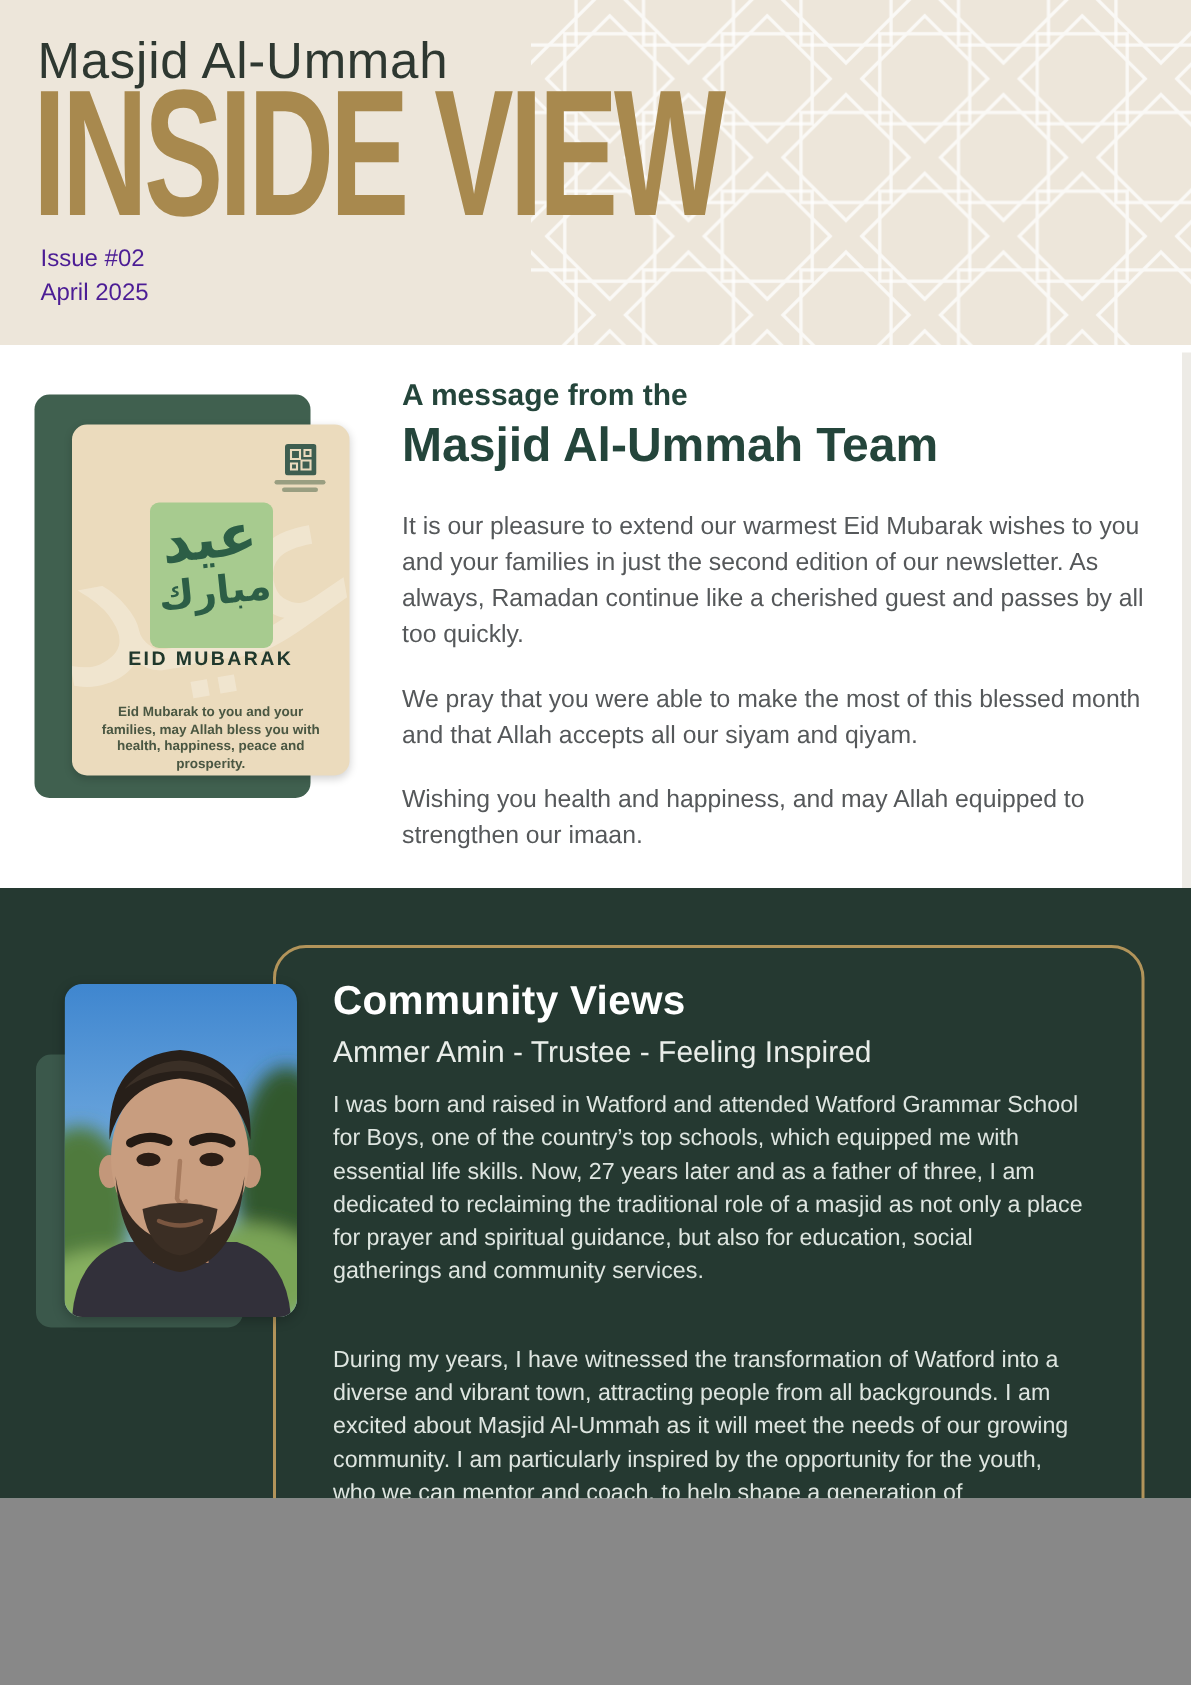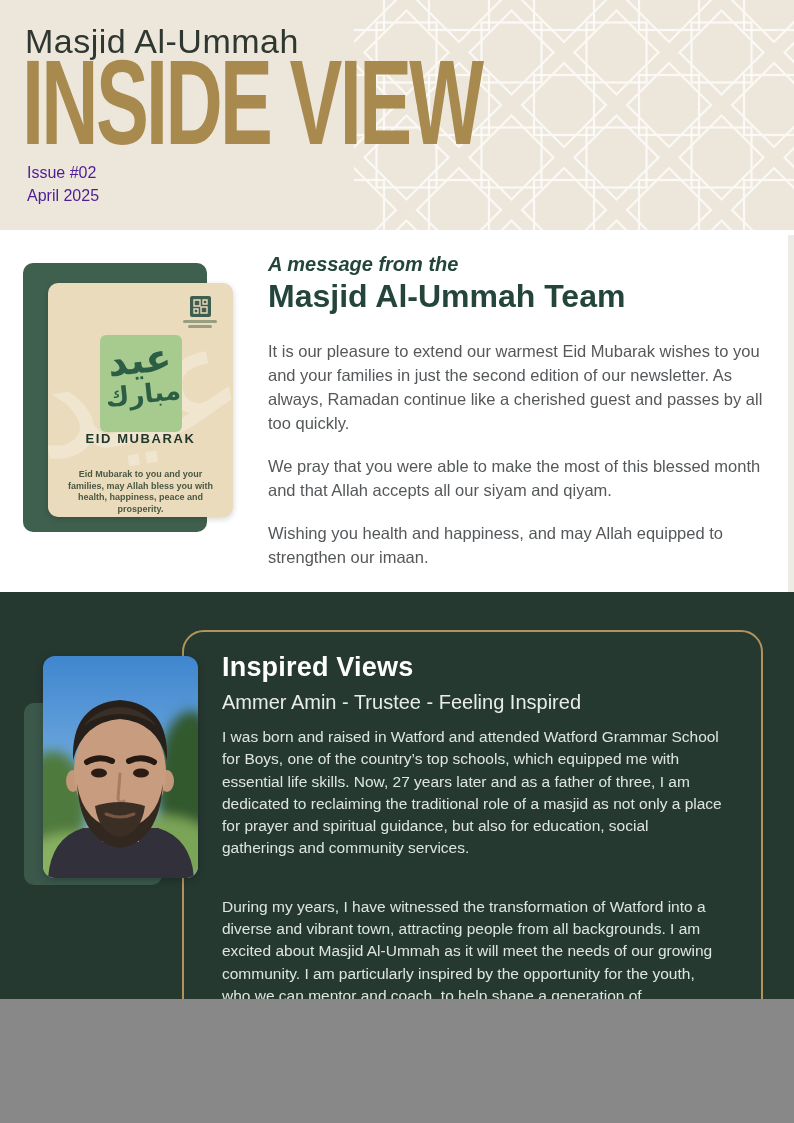--- a/index.html
+++ b/index.html
@@ -41,21 +41,21 @@
   .calligraphy{position:absolute;left:-14px;top:6px;width:110px;text-align:center;transform:rotate(-6deg);
     color:var(--calligraphy);line-height:1;}
   .calligraphy .c1{display:block;font-size:38px;font-weight:700;}
   .calligraphy .c2{display:block;font-size:26px;font-weight:700;margin-top:2px;}
   .eid-title{position:absolute;left:0;top:148px;width:185px;text-align:center;font-size:13px;font-weight:800;
     letter-spacing:1.6px;color:var(--eid-ink);}
   .eid-text{position:absolute;left:13px;top:186px;width:159px;text-align:center;font-size:9px;line-height:11.5px;
     font-weight:600;color:var(--eid-small);}
 
   .message-block{position:absolute;left:268px;top:23px;width:508px;}
-  .msg-h-small{font-size:20px;font-weight:700;color:var(--heading-green);font-style:italic;}
+  .msg-h-small{font-size:20px;font-weight:700;color:var(--heading-green);}
   .msg-h-big{font-size:32px;font-weight:700;color:var(--heading-green);margin-top:2px;}
   .message-block p{margin-top:19px;font-size:16.5px;line-height:24px;color:var(--body-gray);}
   .message-block p:first-of-type{margin-top:24px;}
 
   
   .community-section{position:absolute;left:0;top:592px;width:794px;height:531px;background:var(--deep-green);}
   .photo-back{position:absolute;left:24px;top:111px;width:138px;height:182px;background:var(--photo-back);border-radius:10px;}
   .community-card{position:absolute;left:182px;top:38px;width:581px;height:462px;border:2px solid var(--border-gold);
     border-radius:22px;padding:20px 36px 0 38px;}
   .comm-heading{font-size:27px;font-weight:800;color:#fff;letter-spacing:.2px;}
@@ -133,21 +133,21 @@
       <p>It is our pleasure to extend our warmest Eid Mubarak wishes to you and your families in just the second edition of our newsletter. As always, Ramadan continue like a cherished guest and passes by all too quickly.</p>
       <p>We pray that you were able to make the most of this blessed month and that Allah accepts all our siyam and qiyam.</p>
       <p>Wishing you health and happiness, and may Allah equipped to strengthen our imaan.</p>
     </div>
   </section>
 
   <section class="community-section">
     <div class="photo-back"></div>
 
     <div class="community-card">
-      <div class="comm-heading">Inspired Views</div>
+      <div class="comm-heading">Community Views</div>
       <div class="comm-subtitle">Ammer Amin - Trustee - Feeling Inspired</div>
       <p>I was born and raised in Watford and attended Watford Grammar School for Boys, one of the country’s top schools, which equipped me with essential life skills. Now, 27 years later and as a father of three, I am dedicated to reclaiming the traditional role of a masjid as not only a place for prayer and spiritual guidance, but also for education, social gatherings and community services.</p>
       <p>During my years, I have witnessed the transformation of Watford into a diverse and vibrant town, attracting people from all backgrounds. I am excited about Masjid Al-Ummah as it will meet the needs of our growing community. I am particularly inspired by the opportunity for the youth, who we can mentor and coach, to help shape a generation of responsible and engaged individuals. Additionally, the planned sports and gym facilities will provide young people with valuable opportunities to develop skills and stay active.</p>
     </div>
 
     <div class="photo">
       <svg width="155" height="222" viewBox="0 0 155 222" aria-hidden="true">
         <defs>
           <linearGradient id="sky" x1="0" y1="0" x2="0" y2="1">
             <stop offset="0" stop-color="#3f86cf"></stop>

